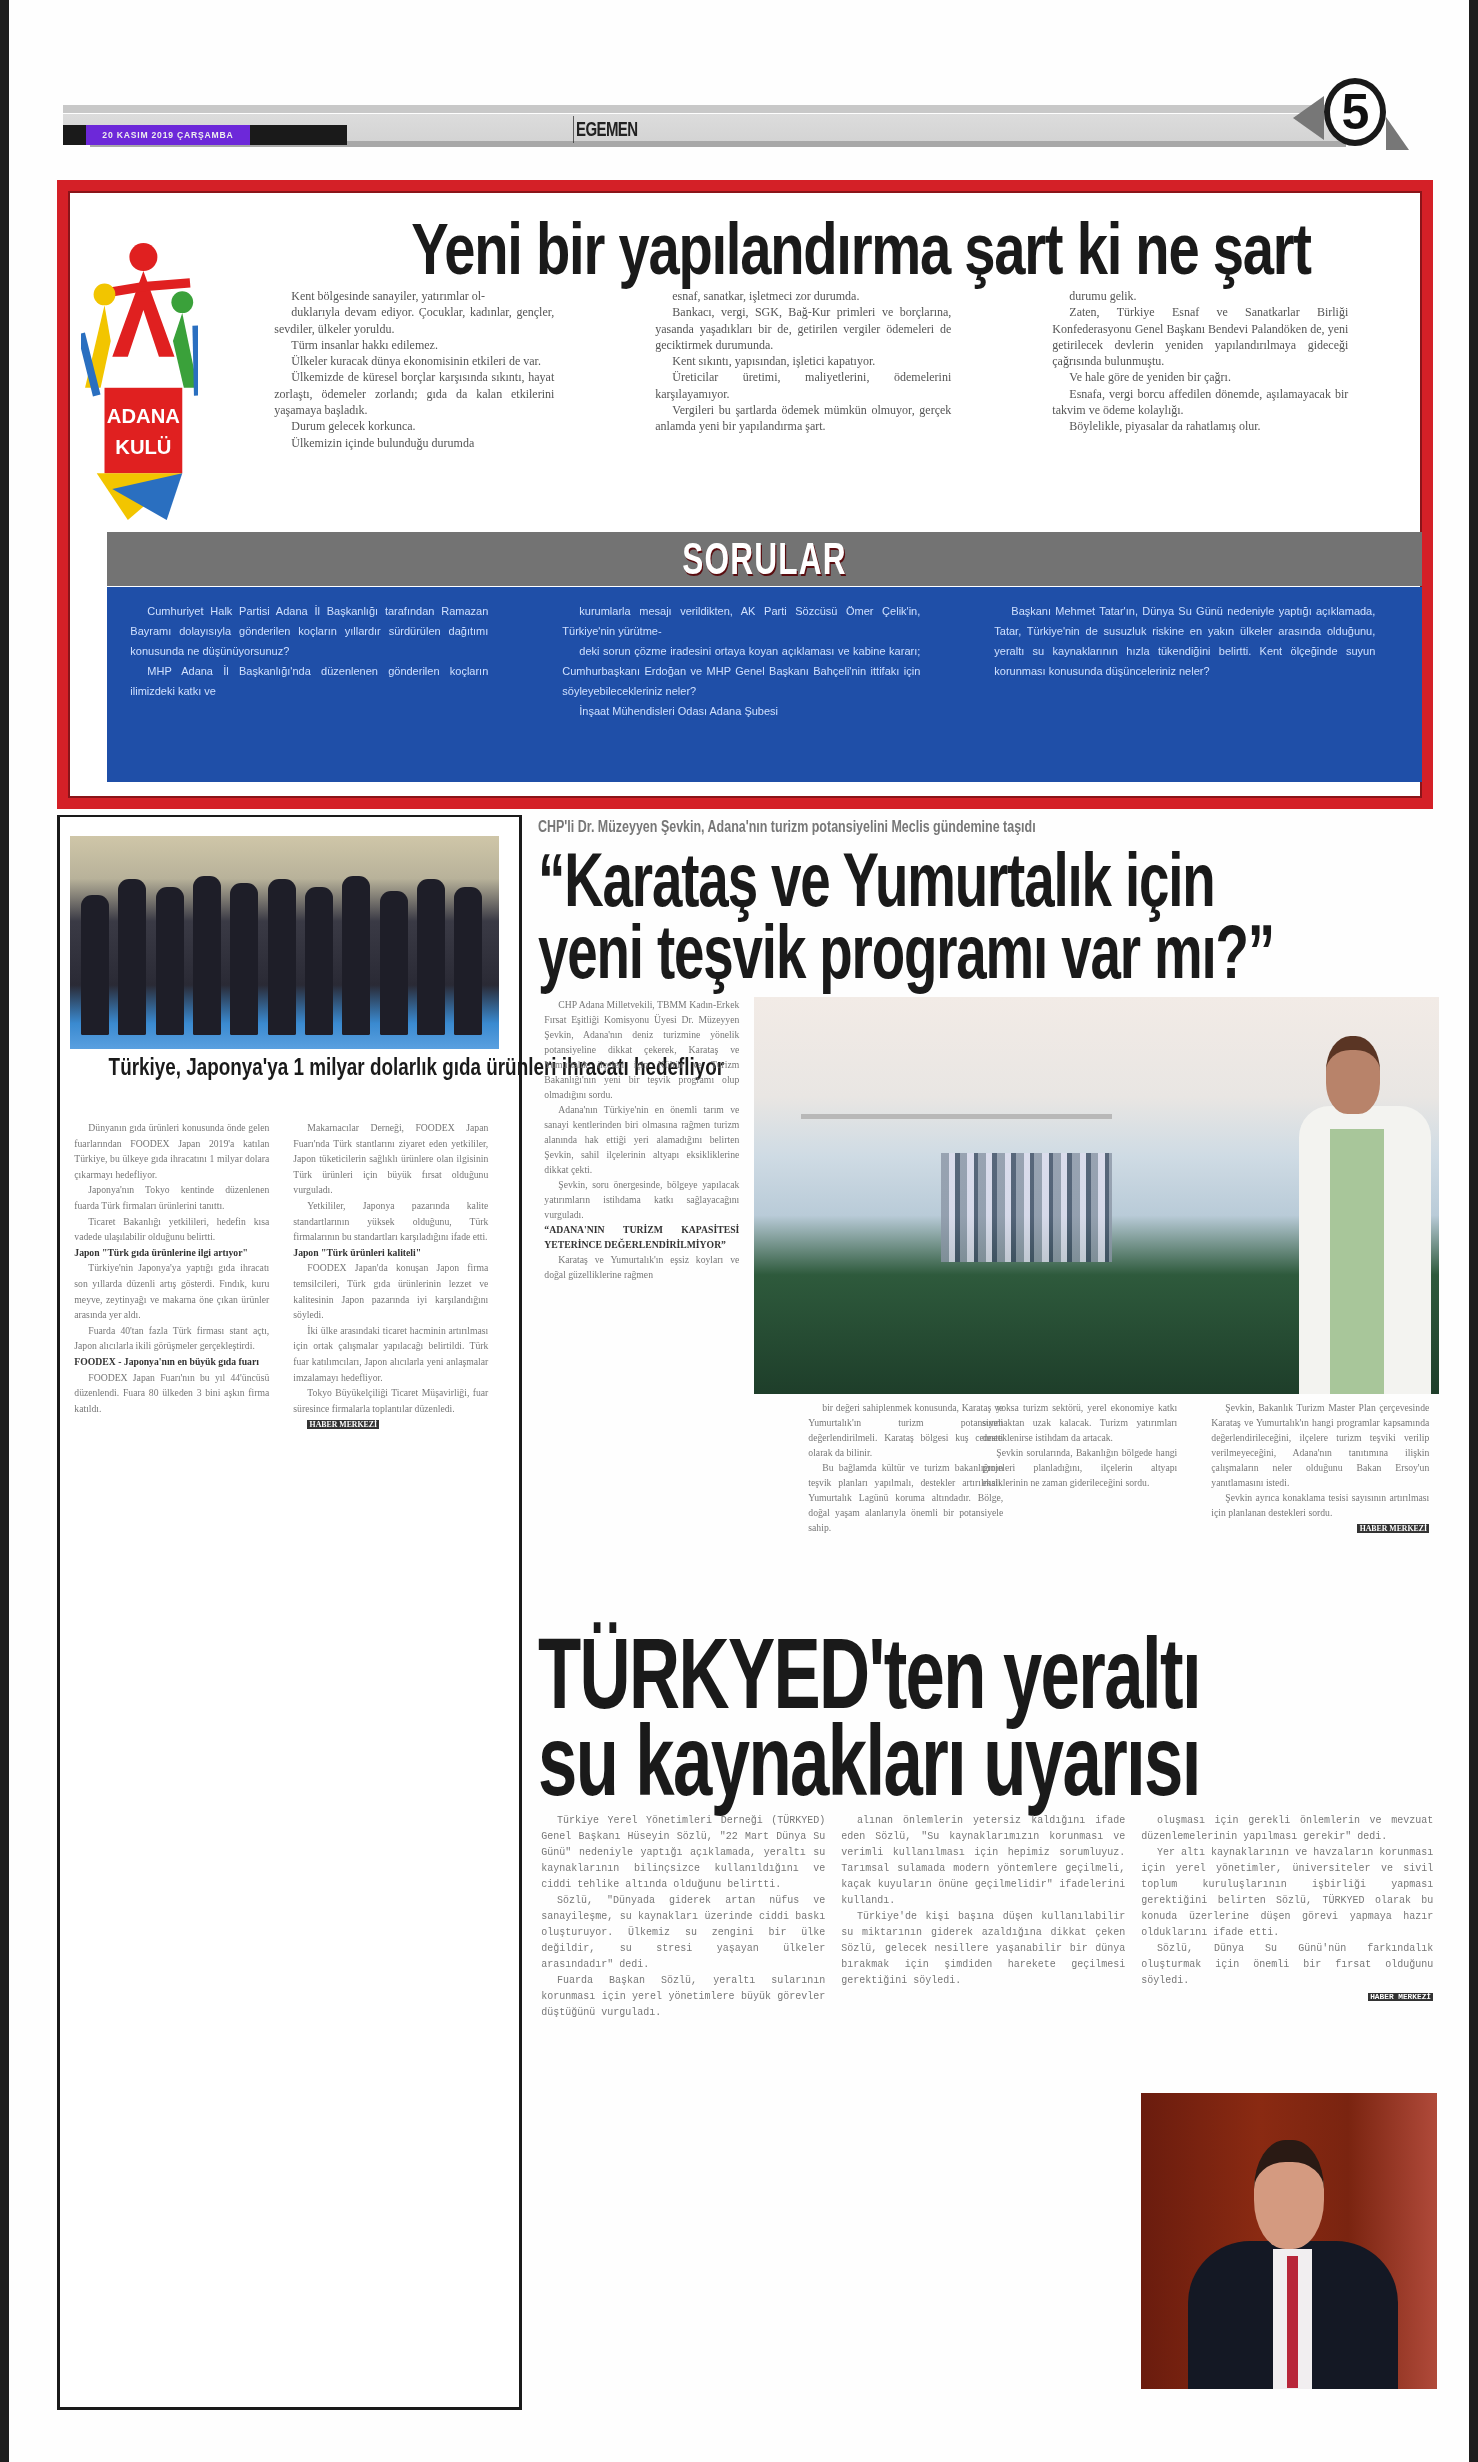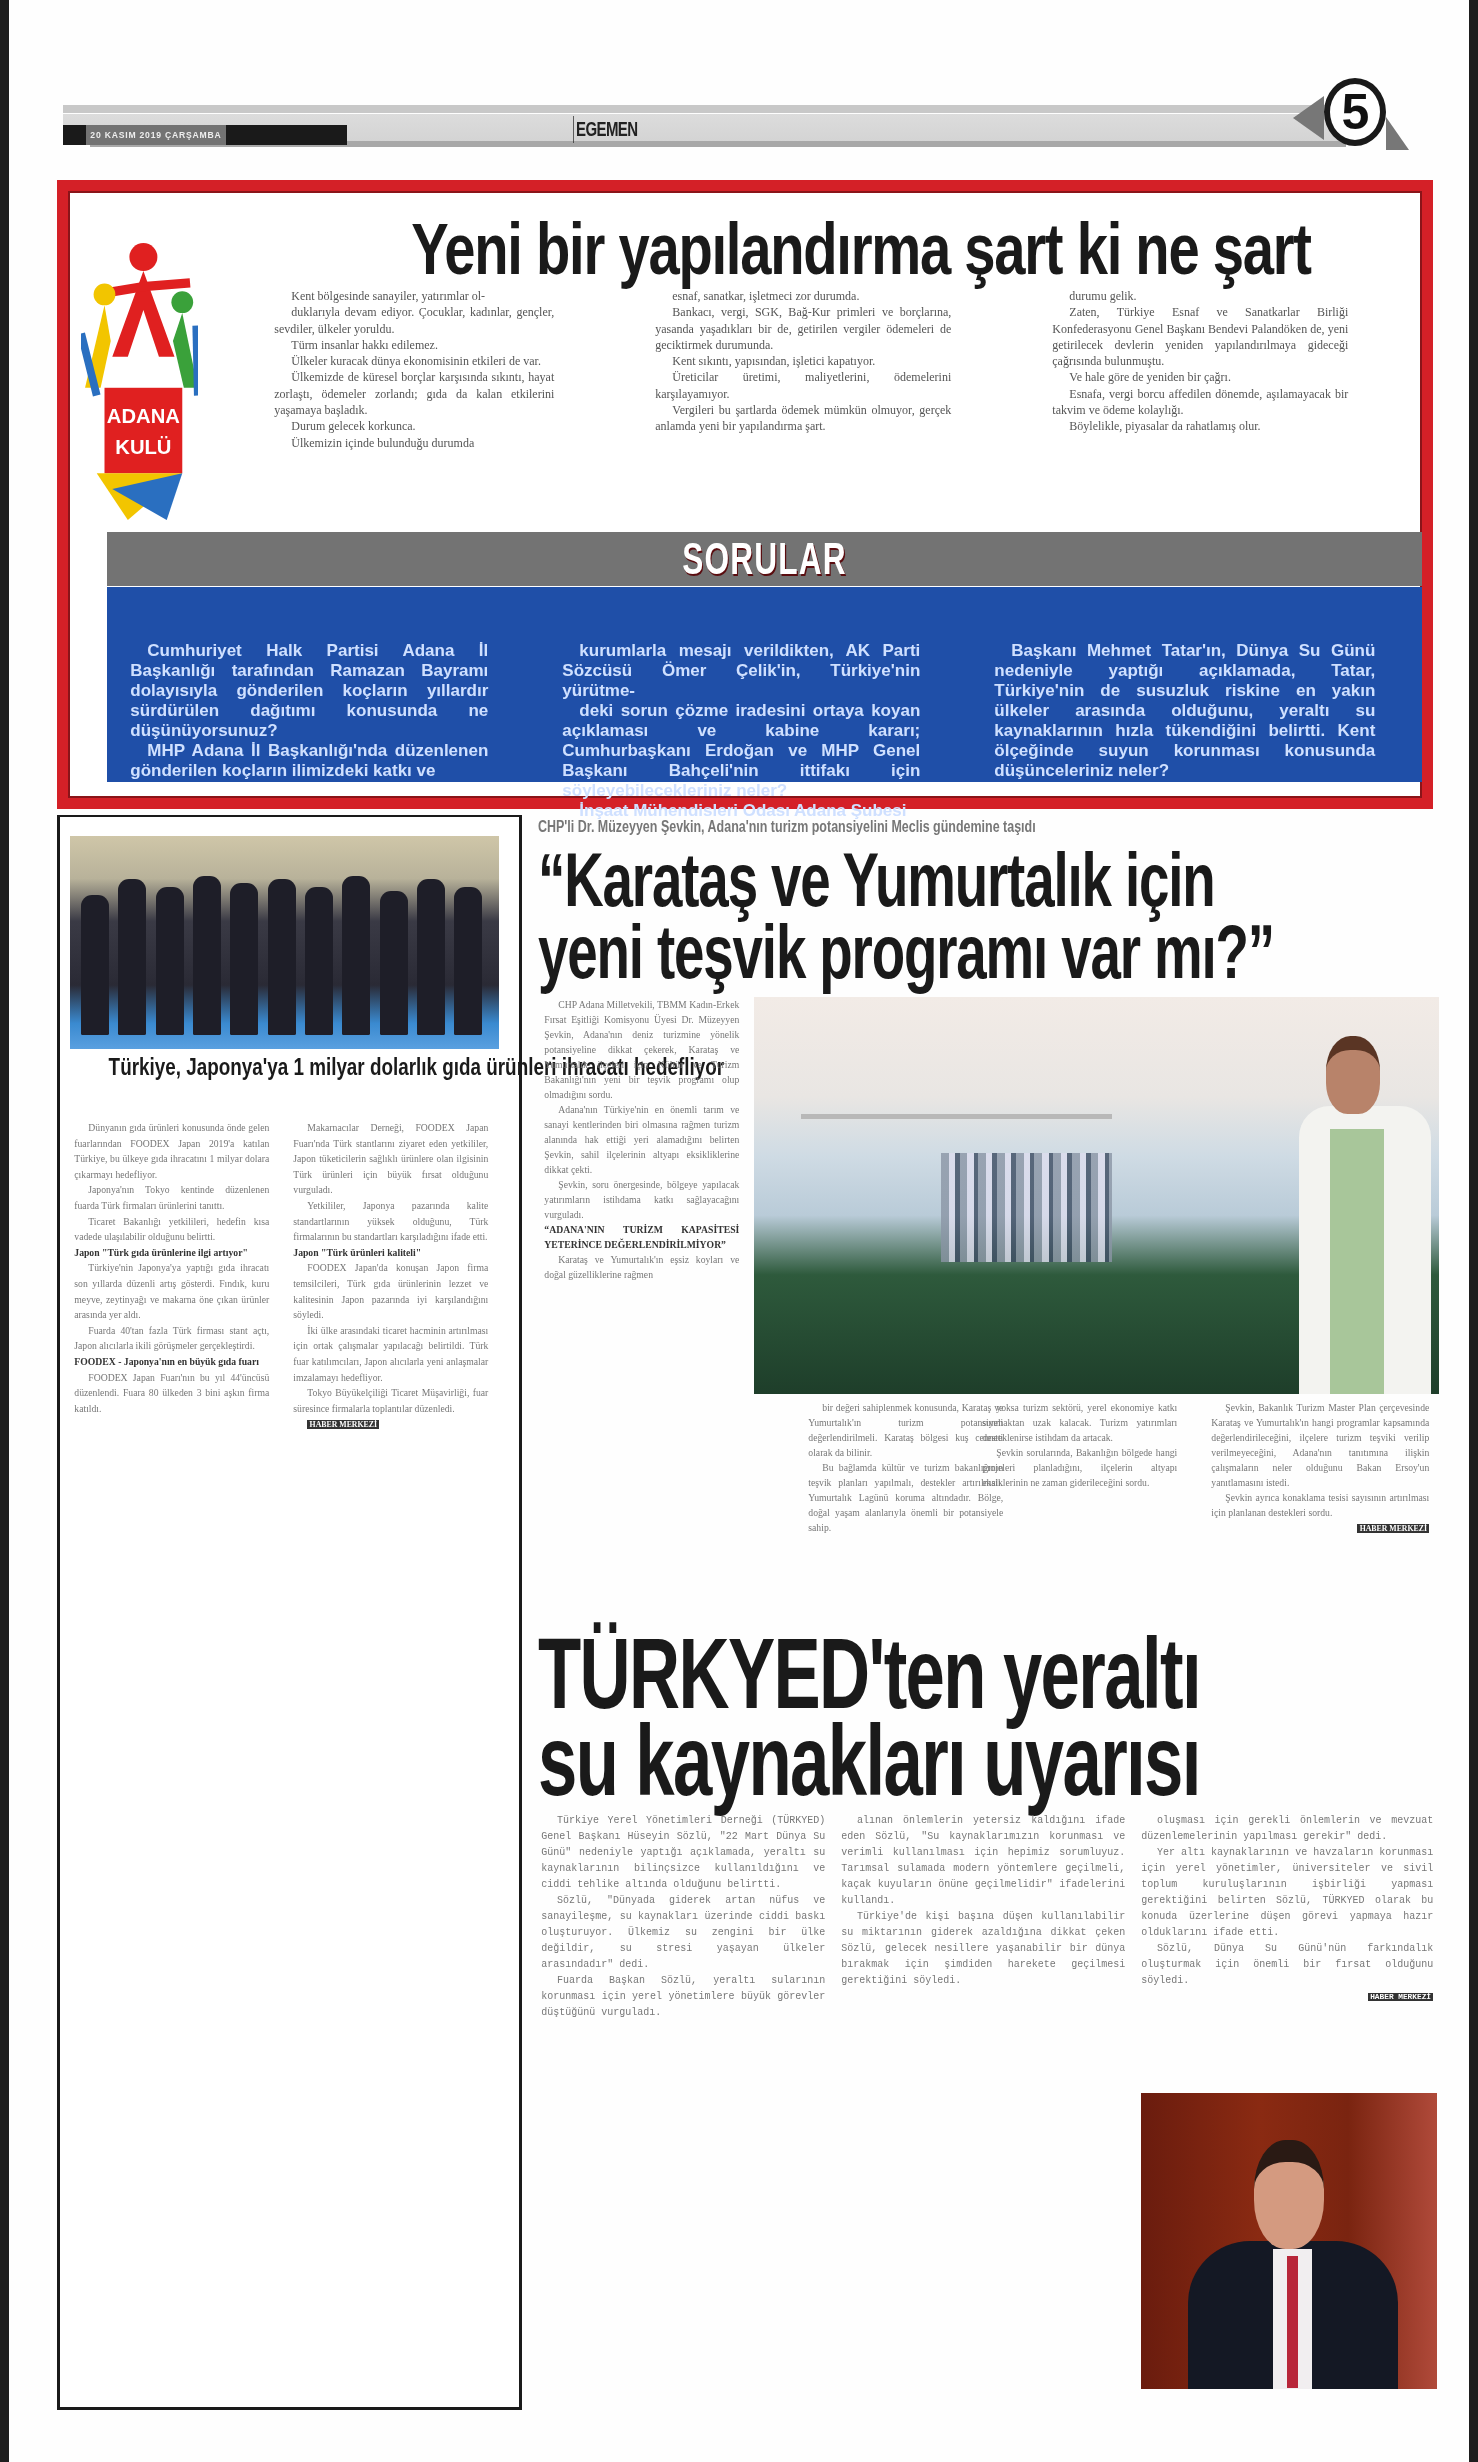--- a/index.html
+++ b/index.html
@@ -6,41 +6,41 @@
   html, body { width: 1478px; height: 2462px; background: #1e1e1e; overflow: hidden; }
   body { position: relative; font-family: "Liberation Sans", sans-serif; }
   .page { position: absolute; left: 9.3px; top: 0; width: 1460px; height: 2462px; background: #fefefe; }
 
   
   .band { position: absolute; left: 54px; top: 105px; width: 1323px; height: 44px; }
   .band-top { position: absolute; left: 0; top: 0; width: 1284px; height: 7.8px; background: #c8c8c8; }
   .band-mid { position: absolute; left: 0; top: 9.3px; width: 1284px; height: 26.5px; background: linear-gradient(#dcdcdc,#d4d4d4); }
   .band-bot { position: absolute; left: 27px; top: 36px; width: 1256px; height: 6.2px; background: #a8a8a8; }
   .date-tab { position: absolute; left: 0; top: 20px; width: 284px; height: 20px; background: #1a1a1a; color: #ddd; font-size: 8.6px; letter-spacing: 0.8px; line-height: 20px; padding-left: 23px; font-weight: bold; }
-  .date-tab span { display: inline-block; background: #737373; padding: 0 4px; color: #eee; }
+  .date-tab span { display: inline-block; background: #6d28d9; padding: 0 16px; color: #eee; }
   .brand { position: absolute; left: 510px; top: 11px; height: 26.5px; border-left: 1.6px solid #333; padding-left: 3.1px; font-family: "Liberation Sans", sans-serif; font-weight: bold; font-size: 20px; letter-spacing: -0.8px; transform: scaleX(0.75); transform-origin: left; color: #222; line-height: 26.5px; }
   .page-num { position: absolute; left: 1315px; top: 78px; width: 62px; height: 68px; border-radius: 50%; background: #fff; border: 6.2px solid #1a1a1a; text-align: center; font-weight: bold; font-size: 50px; line-height: 56px; color: #111; }
   .page-num-wedge { position: absolute; left: 1284px; top: 96px; width: 0; height: 0; border-top: 22px solid transparent; border-right: 31px solid #777; border-bottom: 22px solid transparent; }
   .page-num-wedge2 { position: absolute; left: 1377px; top: 117px; width: 0; height: 0; border-left: 23px solid #777; border-top: 33px solid transparent; }
 
   
   .redbox { position: absolute; left: 48px; top: 180px; width: 1376px; height: 629px; background: #d42027; }
   .redbox-inner { position: absolute; left: 11px; top: 11px; width: 1354px; height: 607px; background: #fff; border: 2.3px solid #8a1419; }
   .logo { position: absolute; left: 11px; top: 47px; width: 117px; height: 280px; }
   .headline1 { position: absolute; left: 218px; top: 17px; width: 1120px; text-align: center; font-family: "Liberation Sans", sans-serif; font-weight: bold; font-size: 72px; letter-spacing: -1.6px; color: #1a1a1a; transform: scaleX(0.78); transform-origin: center; white-space: nowrap; line-height: 78px; }
   .cols { position: absolute; top: 95px; font-size: 12px; line-height: 16.3px; color: #555; text-align: justify; font-family: "Liberation Serif", serif; }
   .cols p { text-indent: 17px; }
   .c1 { left: 204px; width: 280px; }
   .c2 { left: 585px; width: 296px; }
   .c3 { left: 982px; width: 296px; }
 
   .sorular-bar { position: absolute; left: 37px; top: 339px; width: 1315px; height: 54px; background: #737373; }
   .sorular-title { position: absolute; left: 0; top: 0; width: 100%; text-align: center; font-weight: bold; font-size: 44px; line-height: 54px; color: #fff; transform: scaleX(0.72); text-shadow: 1.6px 1.6px 0 #5a0c0f; letter-spacing: 1.6px; }
   .sorular-body { position: absolute; left: 37px; top: 394px; width: 1315px; height: 195px; background: #1f4fa8; }
-  .scol { position: absolute; top: 14px; width: 358px; font-size: 17px; line-height: 20px; color: #cfe0ff; font-weight: bold; text-align: justify; margin-top: 40px; }
+  .scol { position: absolute; top: 14px; width: 358px; font-size: 11px; line-height: 20px; color: #cfe0ff; font-weight: normal; text-align: justify; }
   .scol p { text-indent: 17px; }
   .s1 { left: 23px; }
   .s2 { left: 455px; }
   .s3 { left: 887px; width: 381px; }
 
   
   .leftbox { position: absolute; left: 48px; top: 815px; width: 465px; height: 1595px; border: 3.9px solid #1a1a1a; border-top: 2.3px solid #1a1a1a; background: #fff; }
   .photo-group { position: absolute; left: 9.3px; top: 18.7px; width: 429px; height: 213px; overflow: hidden; background: linear-gradient(180deg,#cfc6a8 0%,#b8b29a 20%,#3a3a45 40%,#2a2a35 70%,#3a8ad0 88%,#5aa0e0 100%); }
   .photo-group .person { position: absolute; bottom: 14px; width: 28px; height: 148px; background: #1e1e28; border-radius: 11px 11px 1.6px 1.6px; }
   .left-headline { position: absolute; left: 9.3px; top: 237px; width: 429px; text-align: center; font-weight: bold; font-size: 23px; line-height: 26.5px; color: #1a1a1a; transform: scaleX(0.82); transform-origin: center; white-space: nowrap; }

